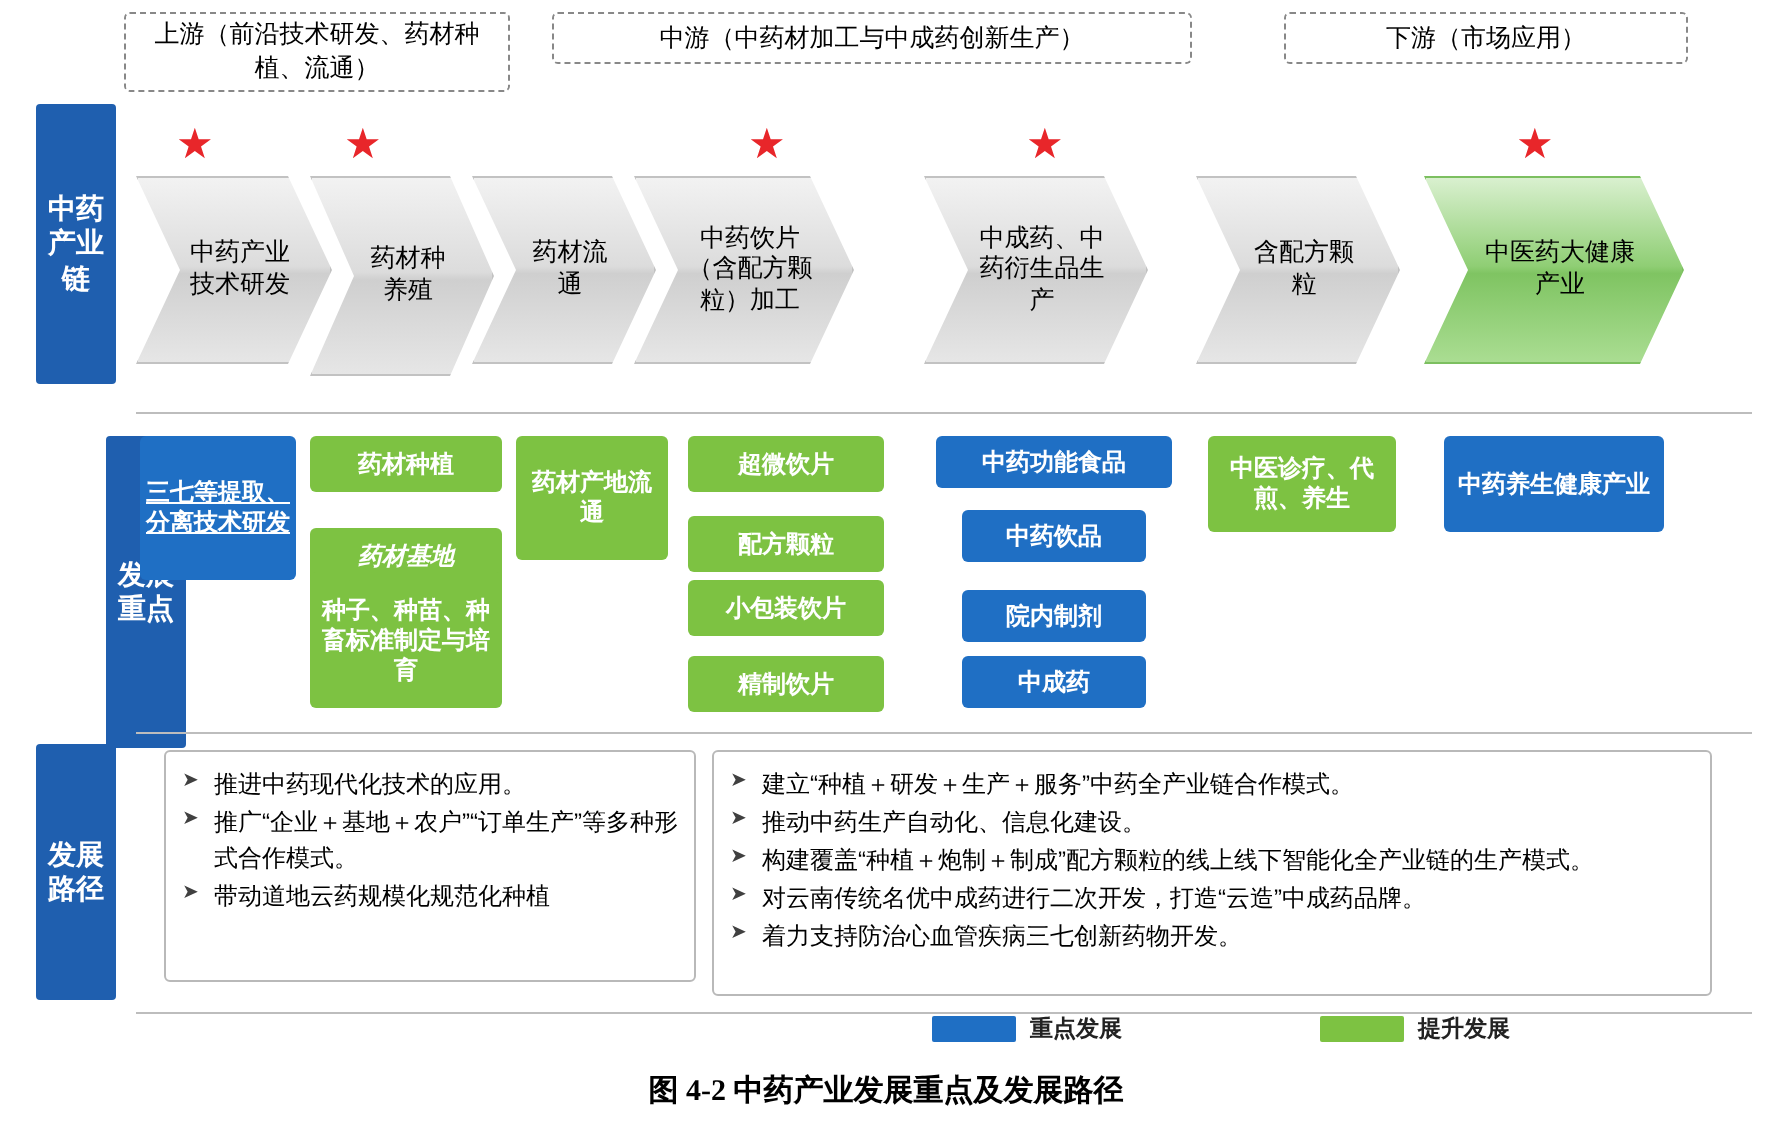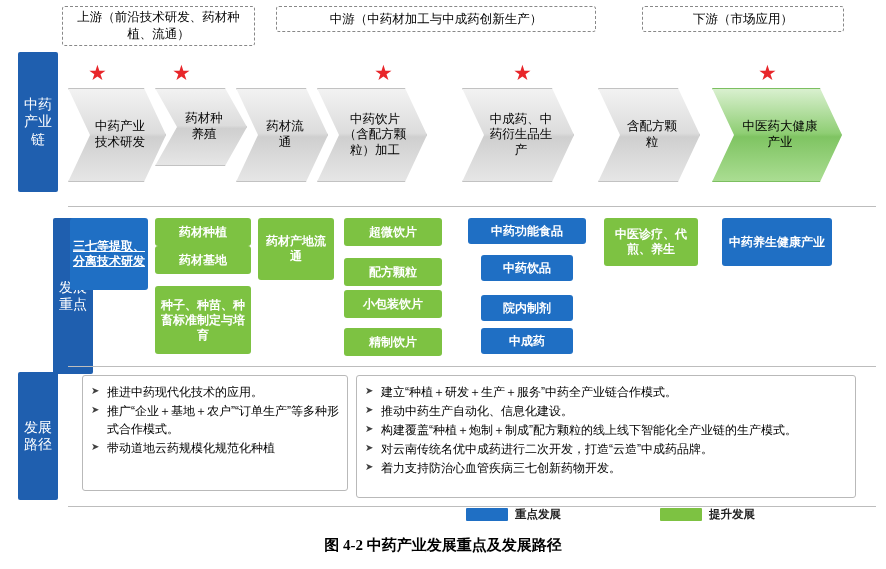--- a/index.html
+++ b/index.html
@@ -27,21 +27,21 @@
     box-sizing:border-box;
     background:#fff;
   }
 
   
   .rowlabel{
     position:absolute;
     background:#1F5FAF;
     color:#fff;
     font-size:14px;
-    font-weight:normal;
+    font-weight:bold;
     display:flex;align-items:center;justify-content:center;
     text-align:center;
     line-height:1.25;
     border-radius:2px;
     box-sizing:border-box;
     padding:2px;
   }
 
   
   .chev{
@@ -151,31 +151,31 @@
   <div class="divider" style="left:68px;top:366px;width:808px;"></div>
   <div class="divider" style="left:68px;top:506px;width:808px;"></div>
 
   <div class="star" style="left:88px;top:62px;">★</div>
   <div class="star" style="left:172px;top:62px;">★</div>
   <div class="star" style="left:374px;top:62px;">★</div>
   <div class="star" style="left:513px;top:62px;">★</div>
   <div class="star" style="left:758px;top:62px;">★</div>
 
   <div class="chev first" style="left:68px;top:88px;width:98px;height:94px;">中药产业技术研发</div>
-  <div class="chev" style="left:155px;top:88px;width:92px;height:78px;">药材种养殖</div>
+  <div class="chev" style="left:155px;top:88px;width:92px;height:100px;">药材种养殖</div>
   <div class="chev" style="left:236px;top:88px;width:92px;height:94px;">药材流通</div>
   <div class="chev" style="left:317px;top:88px;width:110px;height:94px;">中药饮片（含配方颗粒）加工</div>
   <div class="chev" style="left:462px;top:88px;width:112px;height:94px;">中成药、中药衍生品生产</div>
   <div class="chev" style="left:598px;top:88px;width:102px;height:94px;">含配方颗粒</div>
   <div class="chev green" style="left:712px;top:88px;width:130px;height:94px;">中医药大健康产业</div>
 
   <div class="pill blue" style="left:70px;top:218px;width:78px;height:72px;text-decoration:underline;">三七等提取、分离技术研发</div>
 
   <div class="pill green" style="left:155px;top:218px;width:96px;height:28px;">药材种植</div>
-  <div class="pill green" style="left:155px;top:246px;width:96px;height:28px;">药材基地</div>
+  <div class="pill green" style="left:155px;top:264px;width:96px;height:28px;font-style:italic;">药材基地</div>
   <div class="pill green" style="left:155px;top:286px;width:96px;height:68px;">种子、种苗、种畜标准制定与培育</div>
 
   <div class="pill green" style="left:258px;top:218px;width:76px;height:62px;">药材产地流通</div>
 
   <div class="pill green" style="left:344px;top:218px;width:98px;height:28px;">超微饮片</div>
   <div class="pill green" style="left:344px;top:258px;width:98px;height:28px;">配方颗粒</div>
   <div class="pill green" style="left:344px;top:290px;width:98px;height:28px;">小包装饮片</div>
   <div class="pill green" style="left:344px;top:328px;width:98px;height:28px;">精制饮片</div>
 
   <div class="pill blue" style="left:468px;top:218px;width:118px;height:26px;">中药功能食品</div>

